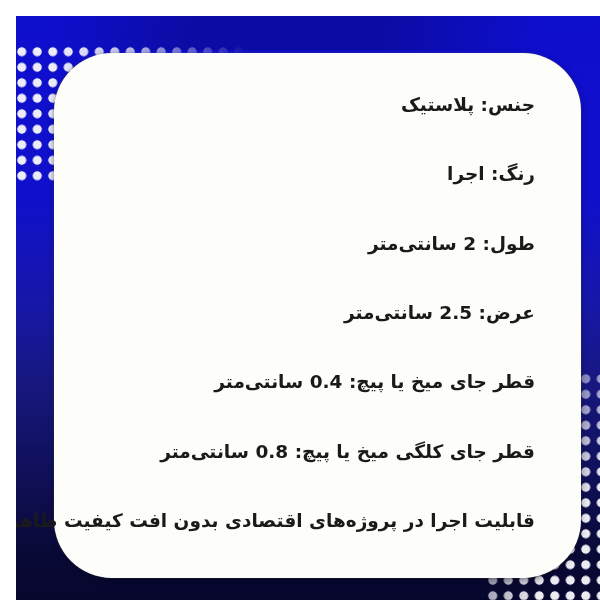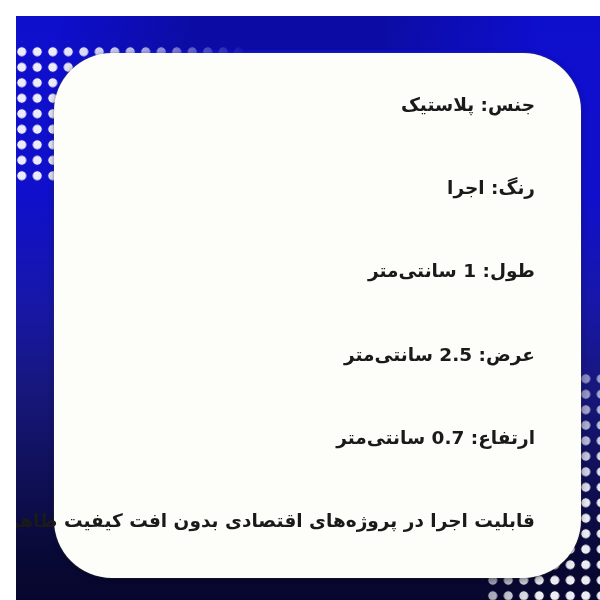--- a/index.html
+++ b/index.html
@@ -85,18 +85,19 @@
 <body>
 
 <div class="canvas">
   <div class="top-shade"></div>
   <div class="dots dots-tl"></div>
   <div class="dots dots-br"></div>
 
   <div class="card">
     <div class="spec-line">جنس: پلاستیک</div>
     <div class="spec-line">رنگ: اجرا</div>
-    <div class="spec-line">طول: 1 سانتی‌متر</div>
+    <div class="spec-line">طول: 2 سانتی‌متر</div>
     <div class="spec-line">عرض: 2.5 سانتی‌متر</div>
-    <div class="spec-line">ارتفاع: 0.7 سانتی‌متر</div>
+    <div class="spec-line">قطر جای میخ یا پیچ: 0.4 سانتی‌متر</div>
+    <div class="spec-line">قطر جای کلگی میخ یا پیچ: 0.8 سانتی‌متر</div>
     <div class="spec-line">قابلیت اجرا در پروژه‌های اقتصادی بدون افت کیفیت ظاهری</div>
   </div>
 </div>
 
 </body></html>

